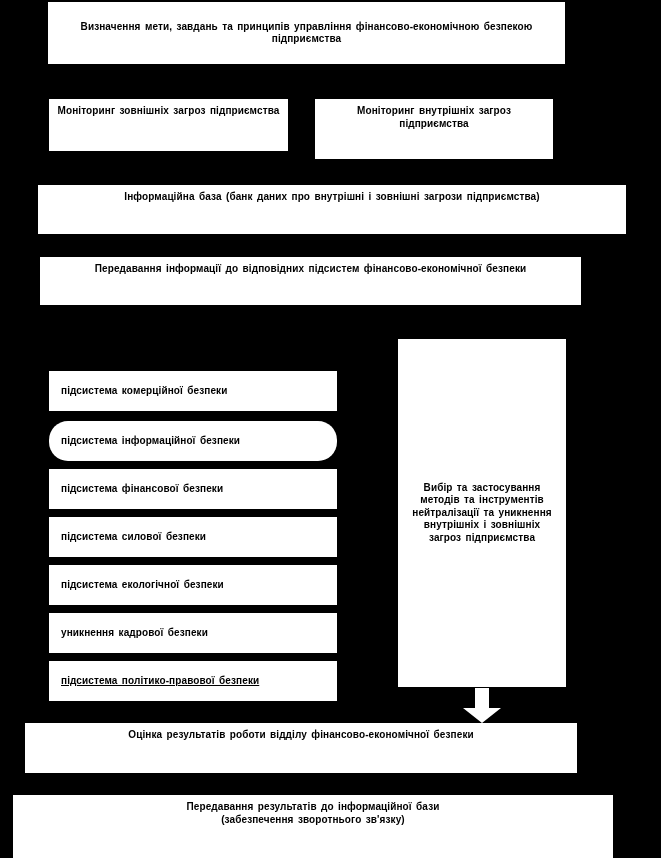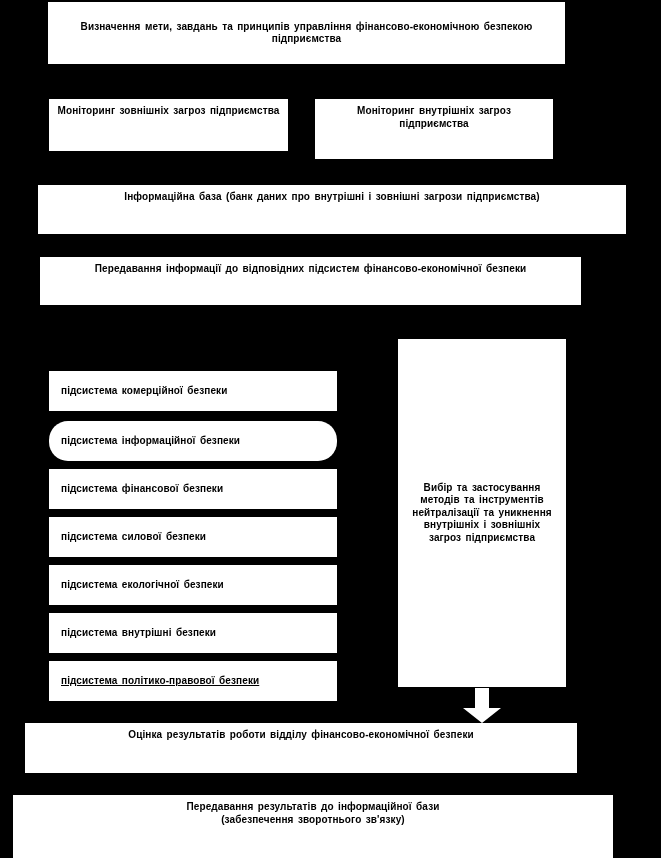--- a/index.html
+++ b/index.html
@@ -116,21 +116,21 @@
   <div class="node v-center subsys" id="sub-2">
     <span class="node-text">підсистема  фінансової  безпеки</span>
   </div>
   <div class="node v-center subsys" id="sub-3">
     <span class="node-text">підсистема  силової безпеки</span>
   </div>
   <div class="node v-center subsys" id="sub-4">
     <span class="node-text">підсистема  екологічної  безпеки</span>
   </div>
   <div class="node v-center subsys" id="sub-5">
-    <span class="node-text">підсистема  внутрішні  безпеки</span>
+    <span class="node-text">уникнення  кадрової  безпеки</span>
   </div>
   <div class="node v-center subsys" id="sub-6">
     <span class="node-text">підсистема  політико-правової безпеки</span>
   </div>
 
   <div id="arrow-down">
     <svg width="46" height="35" viewBox="0 0 46 35" xmlns="http://www.w3.org/2000/svg">
       <polygon points="16,0 30,0 30,20 42,20 23,35 4,20 16,20" fill="#ffffff"></polygon>
     </svg>
   </div>

